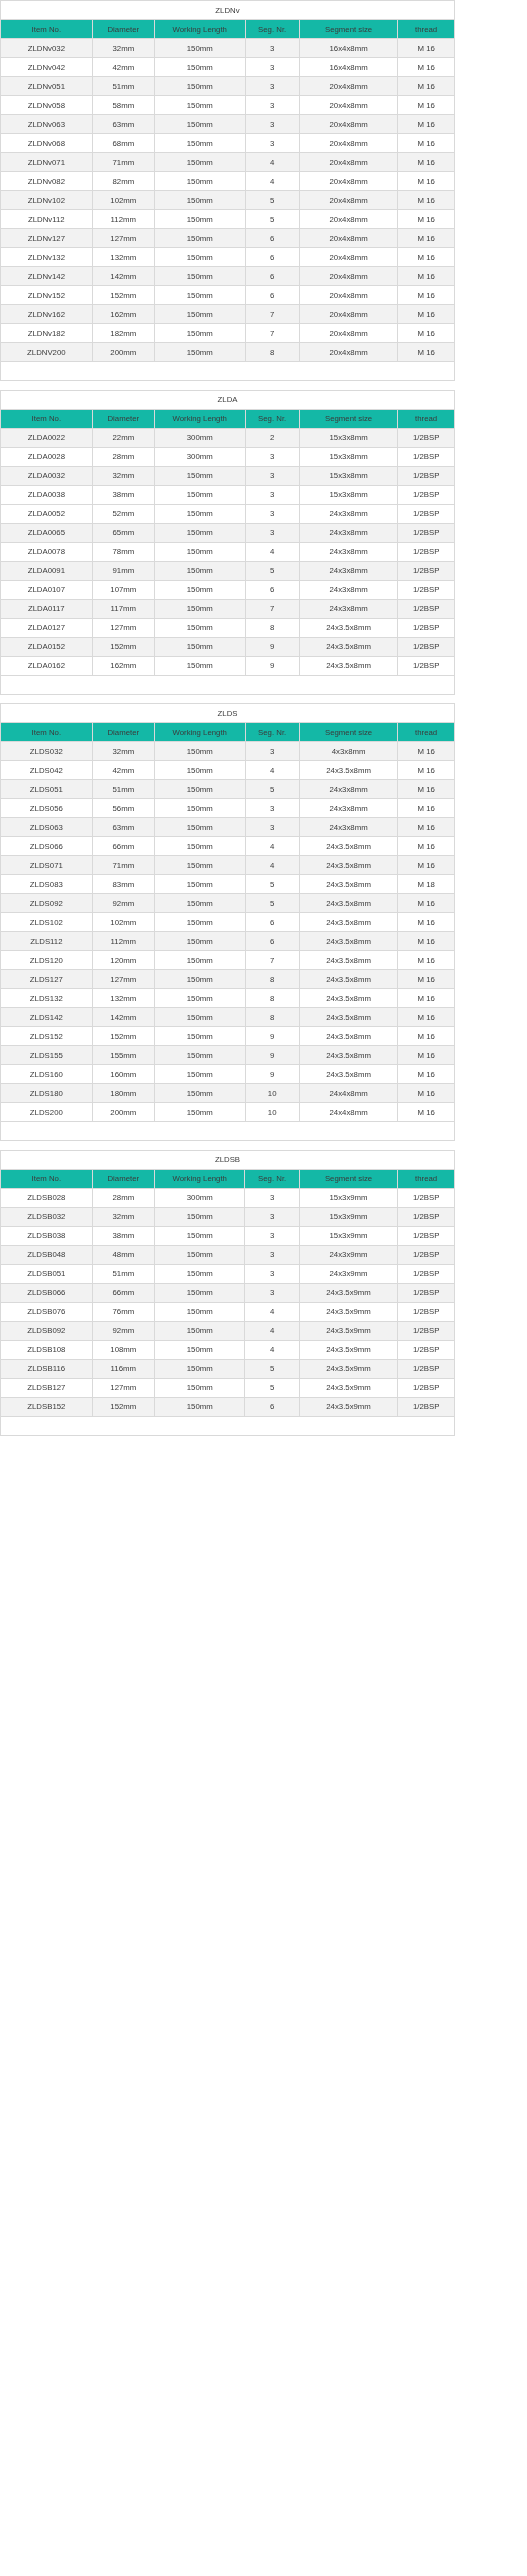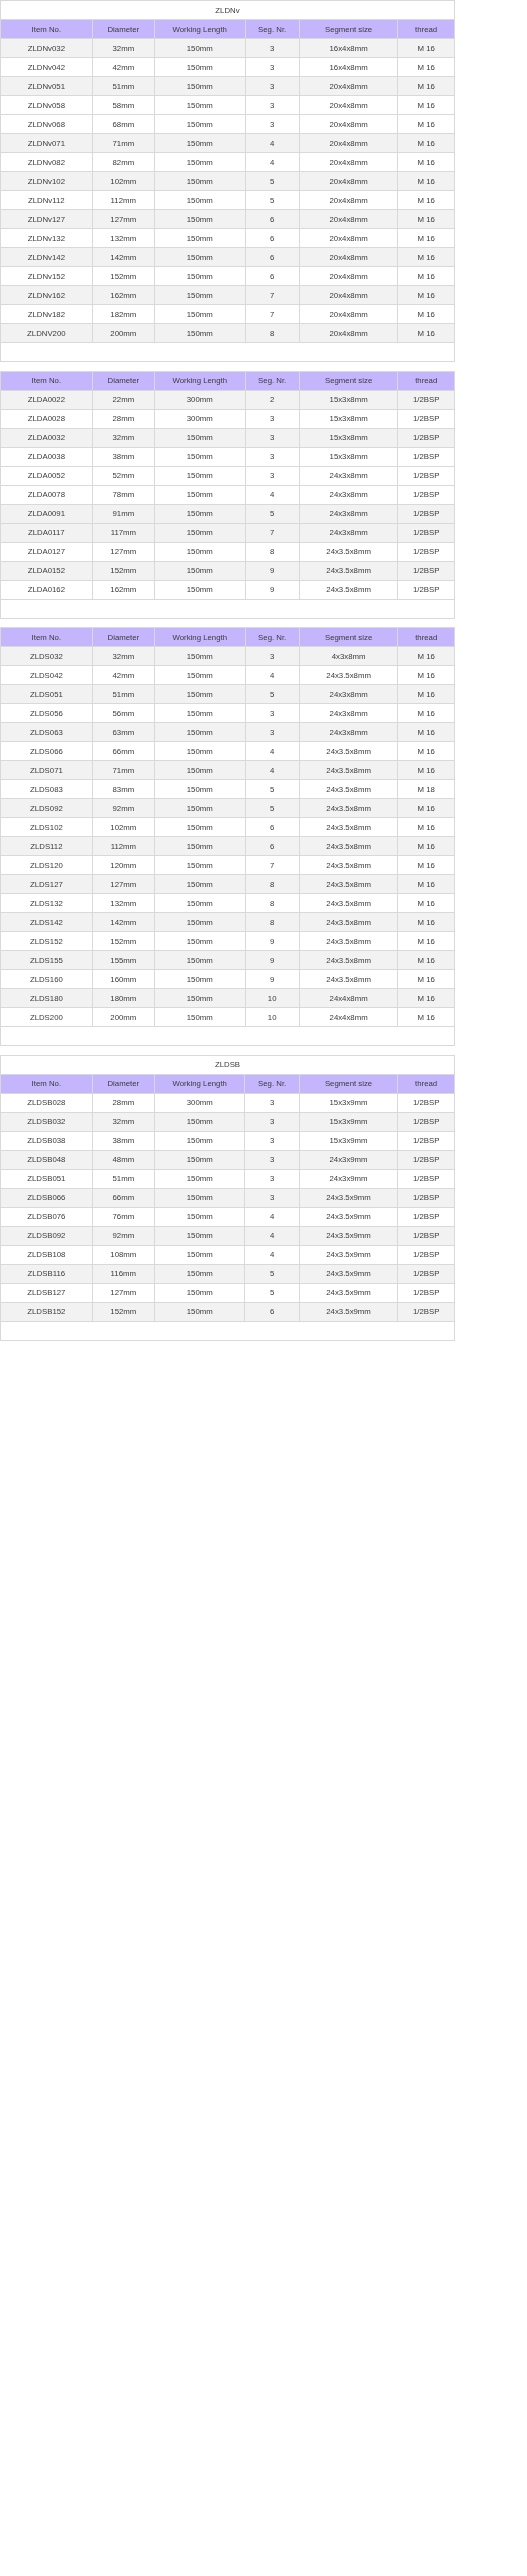--- a/index.html
+++ b/index.html
@@ -38,21 +38,21 @@
   .section-title-row td {
     text-align: left;
     padding-left: 5.7px;
     font-weight: bold;
     color: #000000;
     background: #ffffff;
     height: 17px;
     font-size: 8.5px;
   }
   .header-row td {
-    background: #c4b5fd;
+    background: #14b8a6;
     color: #3b3b3b;
     height: 17px;
   }
   tr.alt td {
     background: #f2f2f2;
   }
   tr.plain td {
     background: #ffffff;
   }
   .spacer-row td {
@@ -122,20 +122,28 @@
             <td>M 16</td>
           </tr>
           <tr class="plain">
             <td>ZLDNv058</td>
             <td>58mm</td>
             <td>150mm</td>
             <td>3</td>
             <td>20x4x8mm</td>
             <td>M 16</td>
           </tr>
+          <tr class="alt">
+            <td>ZLDNv063</td>
+            <td>63mm</td>
+            <td>150mm</td>
+            <td>3</td>
+            <td>20x4x8mm</td>
+            <td>M 16</td>
+          </tr>
           <tr class="plain">
             <td>ZLDNv068</td>
             <td>68mm</td>
             <td>150mm</td>
             <td>3</td>
             <td>20x4x8mm</td>
             <td>M 16</td>
           </tr>
           <tr class="alt">
             <td>ZLDNv071</td>
@@ -234,20 +242,23 @@
       <table class="spec">
         <colgroup>
           <col class="c-item">
           <col class="c-dia">
           <col class="c-wl">
           <col class="c-seg">
           <col class="c-size">
           <col class="c-thr">
         </colgroup>
         <tbody>
+          <tr class="section-title-row">
+            <td colspan="6">ZLDA</td>
+          </tr>
           <tr class="header-row">
             <td>Item No.</td>
             <td>Diameter</td>
             <td>Working Length</td>
             <td>Seg. Nr.</td>
             <td>Segment size</td>
             <td>thread</td>
           </tr>
           <tr class="alt">
             <td>ZLDA0022</td>
@@ -282,33 +293,49 @@
             <td>1/2BSP</td>
           </tr>
           <tr class="plain">
             <td>ZLDA0052</td>
             <td>52mm</td>
             <td>150mm</td>
             <td>3</td>
             <td>24x3x8mm</td>
             <td>1/2BSP</td>
           </tr>
+          <tr class="alt">
+            <td>ZLDA0065</td>
+            <td>65mm</td>
+            <td>150mm</td>
+            <td>3</td>
+            <td>24x3x8mm</td>
+            <td>1/2BSP</td>
+          </tr>
           <tr class="plain">
             <td>ZLDA0078</td>
             <td>78mm</td>
             <td>150mm</td>
             <td>4</td>
             <td>24x3x8mm</td>
             <td>1/2BSP</td>
           </tr>
           <tr class="alt">
             <td>ZLDA0091</td>
             <td>91mm</td>
             <td>150mm</td>
             <td>5</td>
+            <td>24x3x8mm</td>
+            <td>1/2BSP</td>
+          </tr>
+          <tr class="plain">
+            <td>ZLDA0107</td>
+            <td>107mm</td>
+            <td>150mm</td>
+            <td>6</td>
             <td>24x3x8mm</td>
             <td>1/2BSP</td>
           </tr>
           <tr class="alt">
             <td>ZLDA0117</td>
             <td>117mm</td>
             <td>150mm</td>
             <td>7</td>
             <td>24x3x8mm</td>
             <td>1/2BSP</td>
@@ -346,20 +373,23 @@
       <table class="spec">
         <colgroup>
           <col class="c-item">
           <col class="c-dia">
           <col class="c-wl">
           <col class="c-seg">
           <col class="c-size">
           <col class="c-thr">
         </colgroup>
         <tbody>
+          <tr class="section-title-row">
+            <td colspan="6">ZLDS</td>
+          </tr>
           <tr class="header-row">
             <td>Item No.</td>
             <td>Diameter</td>
             <td>Working Length</td>
             <td>Seg. Nr.</td>
             <td>Segment size</td>
             <td>thread</td>
           </tr>
           <tr class="alt">
             <td>ZLDS032</td>

